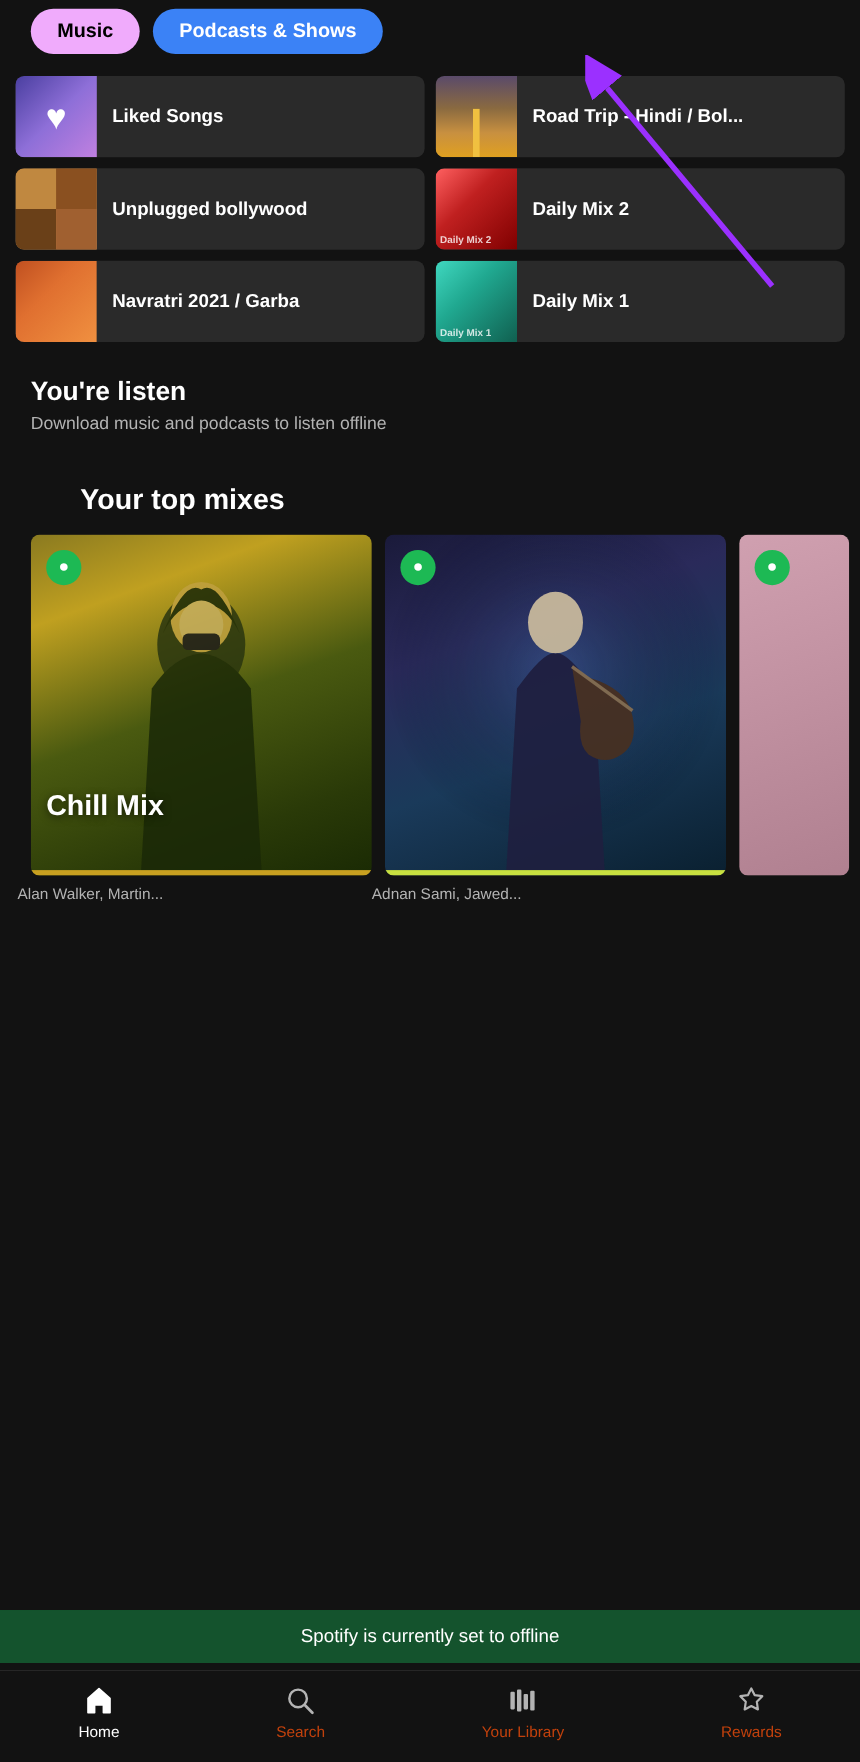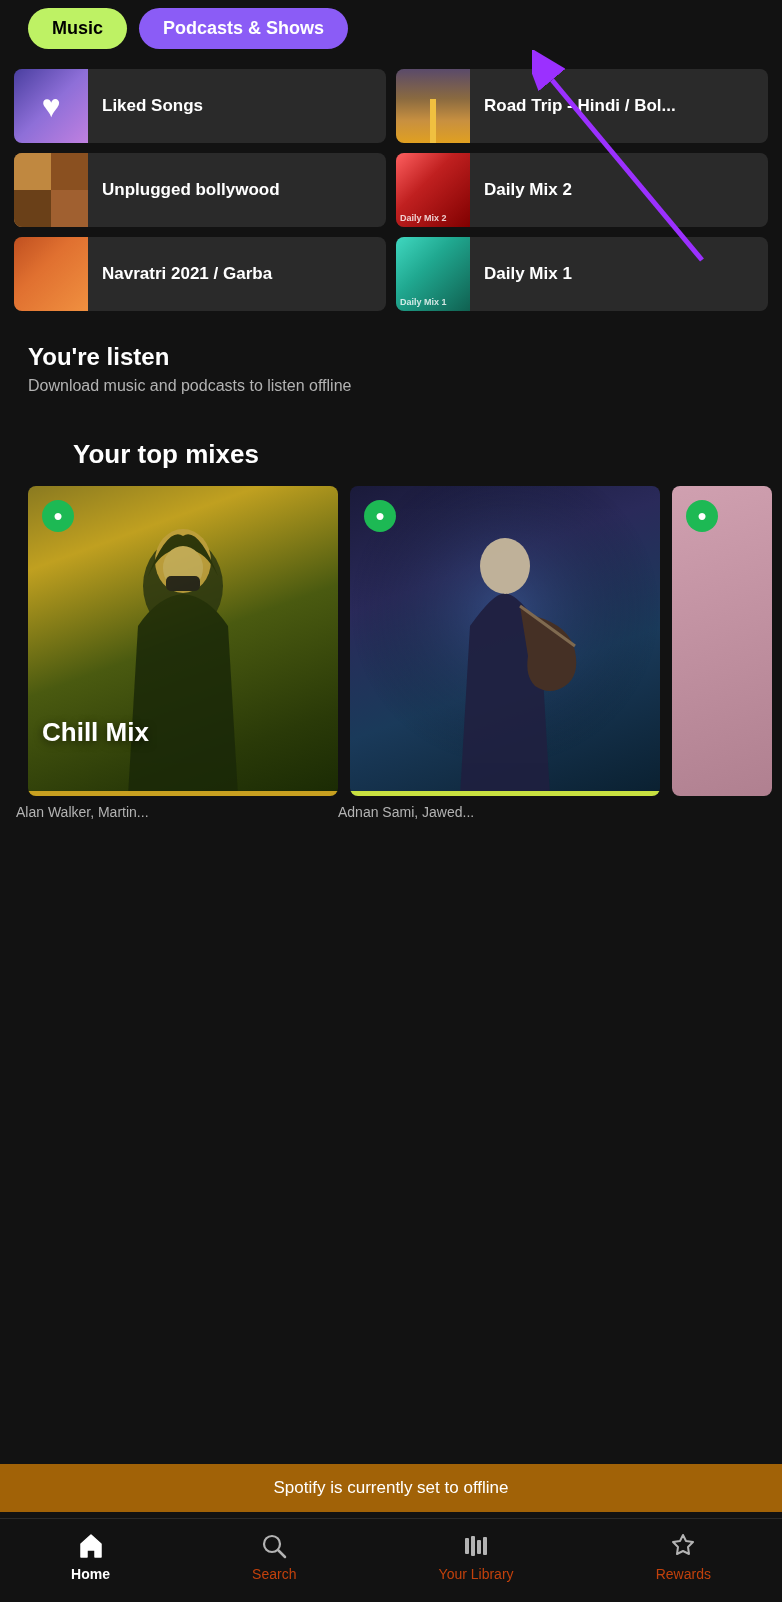--- a/index.html
+++ b/index.html
@@ -56,25 +56,25 @@
     .chip {
       padding: 10px 24px;
       border-radius: 30px;
       font-size: 18px;
       font-weight: 600;
       cursor: pointer;
       border: none;
       outline: none;
     }
     .chip-active {
-      background: #bef264;
+      background: #f0abfc;
       color: #000;
     }
     .chip-inactive {
-      background: #8b5cf6;
+      background: #3b82f6;
       color: #fff;
     }
 
     
     .quick-grid {
       display: grid;
       grid-template-columns: 1fr 1fr;
       gap: 10px;
       padding: 0 14px;
     }
@@ -231,21 +231,21 @@
       flex-shrink: 0;
     }
 
     
     .offline-banner {
       position: fixed;
       bottom: 90px;
       left: 0;
       right: 0;
       width: 782px;
-      background: #a16207;
+      background: #14532d;
       color: #fff;
       text-align: center;
       padding: 14px;
       font-size: 17px;
       font-weight: 500;
       z-index: 50;
     }
 
     
     .bottom-nav {
@@ -268,21 +268,21 @@
       gap: 5px;
       cursor: pointer;
     }
     .nav-label {
       font-size: 14px;
       color: #c2410c;
       font-weight: 500;
     }
     .nav-label-active {
       color: #fff;
-      font-weight: 700;
+      font-weight: 400;
     }
     .nav-icon {
       width: 30px;
       height: 30px;
       display: flex;
       align-items: center;
       justify-content: center;
     }
 
     

